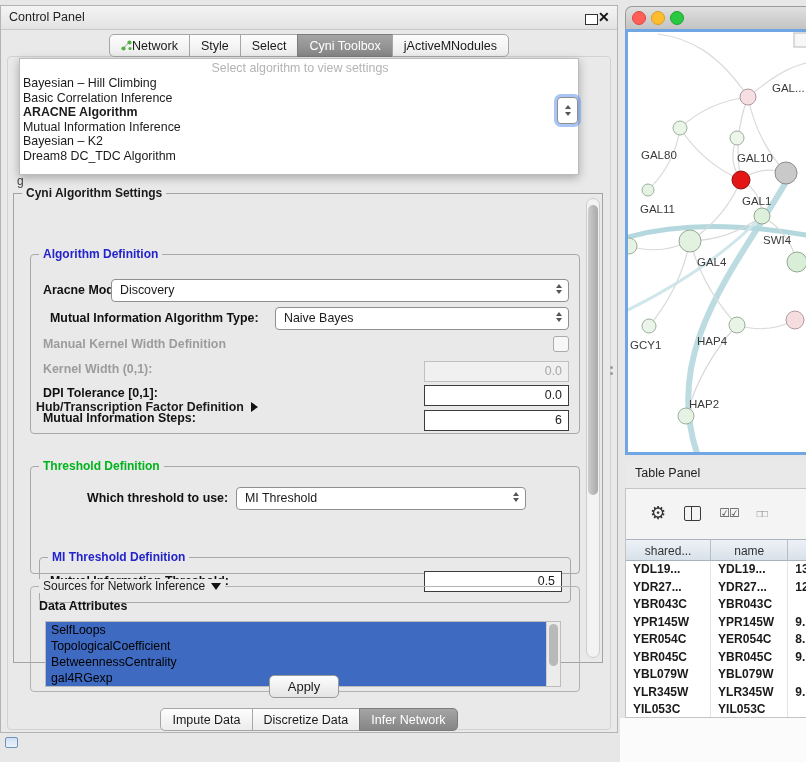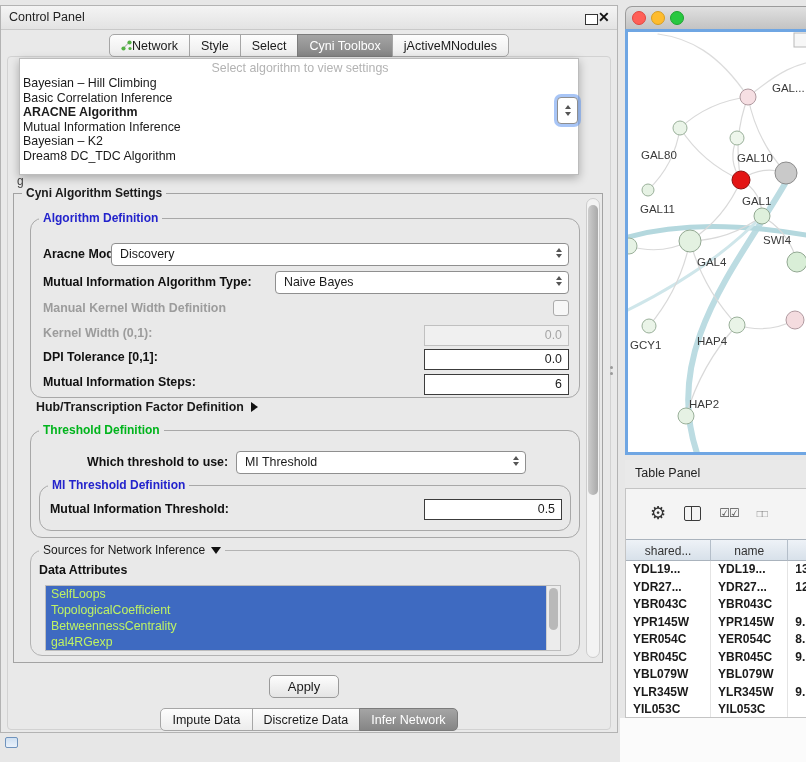--- a/index.html
+++ b/index.html
@@ -25,21 +25,21 @@
   
   #algo-popup{left:18px;top:52px;width:560px;height:117px;background:#fff;border:1px solid #bcbcbc;
       box-shadow:0 3px 9px rgba(0,0,0,.28);z-index:50;padding:2px 0 0 2px;}
   #dd-placeholder{height:15px;text-align:center;color:#b3b3b3;font-size:12.4px;}
   .dd-item{height:14.6px;line-height:14.6px;font-size:12.4px;padding-left:1px;white-space:nowrap;}
   .dd-item.sel{font-weight:bold;}
   #focus-stepper{left:556px;top:91px;width:21px;height:27px;background:#fff;border:1px solid #8e8e8e;border-radius:4px;
       box-shadow:0 0 0 3px rgba(96,150,238,.55);z-index:60;display:flex;flex-direction:column;align-items:center;justify-content:center;gap:3px;}
   #text-fragment{left:16px;top:168px;font-size:12px;color:#444;z-index:5;}
   
-  .tgroup{border:1px solid #a8a8a8;border-radius:12px;}
+  .tgroup{border:1px solid #a8a8a8;border-radius:4px;margin-top:36px;}
   .gtitle{position:absolute;top:-8px;left:8px;background:#e9e9e9;padding:0 4px;font-size:12px;font-weight:bold;white-space:nowrap;}
   .gtitle.blue{color:#2323cc;}
   .gtitle.green{color:#00b41c;}
   .gtitle.plain{font-weight:normal;color:#1a1a1a;display:flex;align-items:center;gap:6px;}
   #settings-group{left:12px;top:187px;width:590px;height:470px;border:1px solid #a3a3a3;background:#e9e9e9;}
   .lab{position:absolute;font-size:12.4px;font-weight:bold;color:#111;white-space:nowrap;}
   .lab.dis{color:#9c9c9c;}
   .combo{position:absolute;background:#fff;border:1px solid #8f8f8f;border-radius:4px;height:23px;
       font-size:12.4px;line-height:21px;padding:0 26px 0 8px;box-sizing:border-box;white-space:nowrap;}
   .combo .arrows{position:absolute;right:6px;top:4px;display:flex;flex-direction:column;gap:2px;align-items:center;}
@@ -47,21 +47,21 @@
   .tri-down{width:0;height:0;border-left:3.5px solid transparent;border-right:3.5px solid transparent;border-top:4.5px solid #555;}
   .field{position:absolute;background:#fff;border:1px solid #3c3c3c;height:21px;font-size:12.4px;line-height:19px;
       text-align:right;padding:0 6px;box-sizing:border-box;}
   .field.dis{border:1px solid #c0c0c0;background:#f0f0f0;color:#a5a5a5;}
   .checkbox{position:absolute;width:14px;height:14px;background:#f7f7f7;border:1px solid #ababab;border-radius:3px;}
   .tri-right{display:inline-block;width:0;height:0;border-top:5px solid transparent;border-bottom:5px solid transparent;border-left:7px solid #111;margin-left:7px;vertical-align:-1px;}
   .tri-dn{display:inline-block;width:0;height:0;border-left:5px solid transparent;border-right:5px solid transparent;border-top:7px solid #111;}
   
   #attr-listbox{background:#fff;border:1px solid #bdbdbd;}
   .attr-rows{position:absolute;left:0;top:0;width:calc(100% - 13px);}
-  .attr-item{height:16px;line-height:16px;background:#3e6ac1;color:#bef264;font-size:12.3px;padding-left:5px;white-space:nowrap;overflow:hidden;}
+  .attr-item{height:16px;line-height:16px;background:#3e6ac1;color:#000000;font-size:12.3px;padding-left:5px;white-space:nowrap;overflow:hidden;}
   .list-scroll{position:absolute;right:0;top:0;bottom:0;width:13px;background:#ececec;border-left:1px solid #cfcfcf;}
   .list-thumb{position:absolute;left:1.5px;top:2px;width:9px;height:42px;background:#b9b9b9;border-radius:5px;}
   
   #main-scroll{left:572px;top:4px;width:14px;height:460px;background:#f3f3f3;border:1px solid #cdcdcd;border-radius:7px;}
   #main-thumb{position:absolute;left:1px;top:6px;width:10px;height:290px;background:linear-gradient(90deg,#cdcdcd,#a9a9a9);border-radius:6px;}
   #apply-btn{left:268px;top:669px;width:70px;height:23px;background:linear-gradient(#fdfdfd,#e4e4e4);
       border:1px solid #9a9a9a;border-radius:5px;font-size:13px;text-align:center;line-height:21px;}
   
   #network-window{left:625px;top:6px;width:200px;height:449px;border-radius:7px 7px 0 0;}
   #nw-titlebar{left:0;top:0;width:100%;height:23px;background:linear-gradient(#e0e0e0,#c3c3c3);
@@ -138,21 +138,21 @@
 
       <span class="lab" style="left:12px;top:28px;">Aracne Mode:</span>
       <div class="combo" style="left:80px;top:24px;width:458px;">
         <span>Discovery</span>
         <span class="arrows">
             <i class="tri-up"></i>
             <i class="tri-down"></i>
           </span>
       </div>
 
-      <span class="lab" style="left:12px;top:56px;">Mutual Information Algorithm Type:</span>
+      <span class="lab" style="left:19px;top:56px;">Mutual Information Algorithm Type:</span>
       <div class="combo" style="left:244px;top:52px;width:294px;">
         <span>Naive Bayes</span>
         <span class="arrows">
             <i class="tri-up"></i>
             <i class="tri-down"></i>
           </span>
       </div>
 
       <span class="lab dis" style="left:12px;top:82px;">Manual Kernel Width Definition</span>
       <span class="checkbox" style="left:522px;top:81px;"></span>

